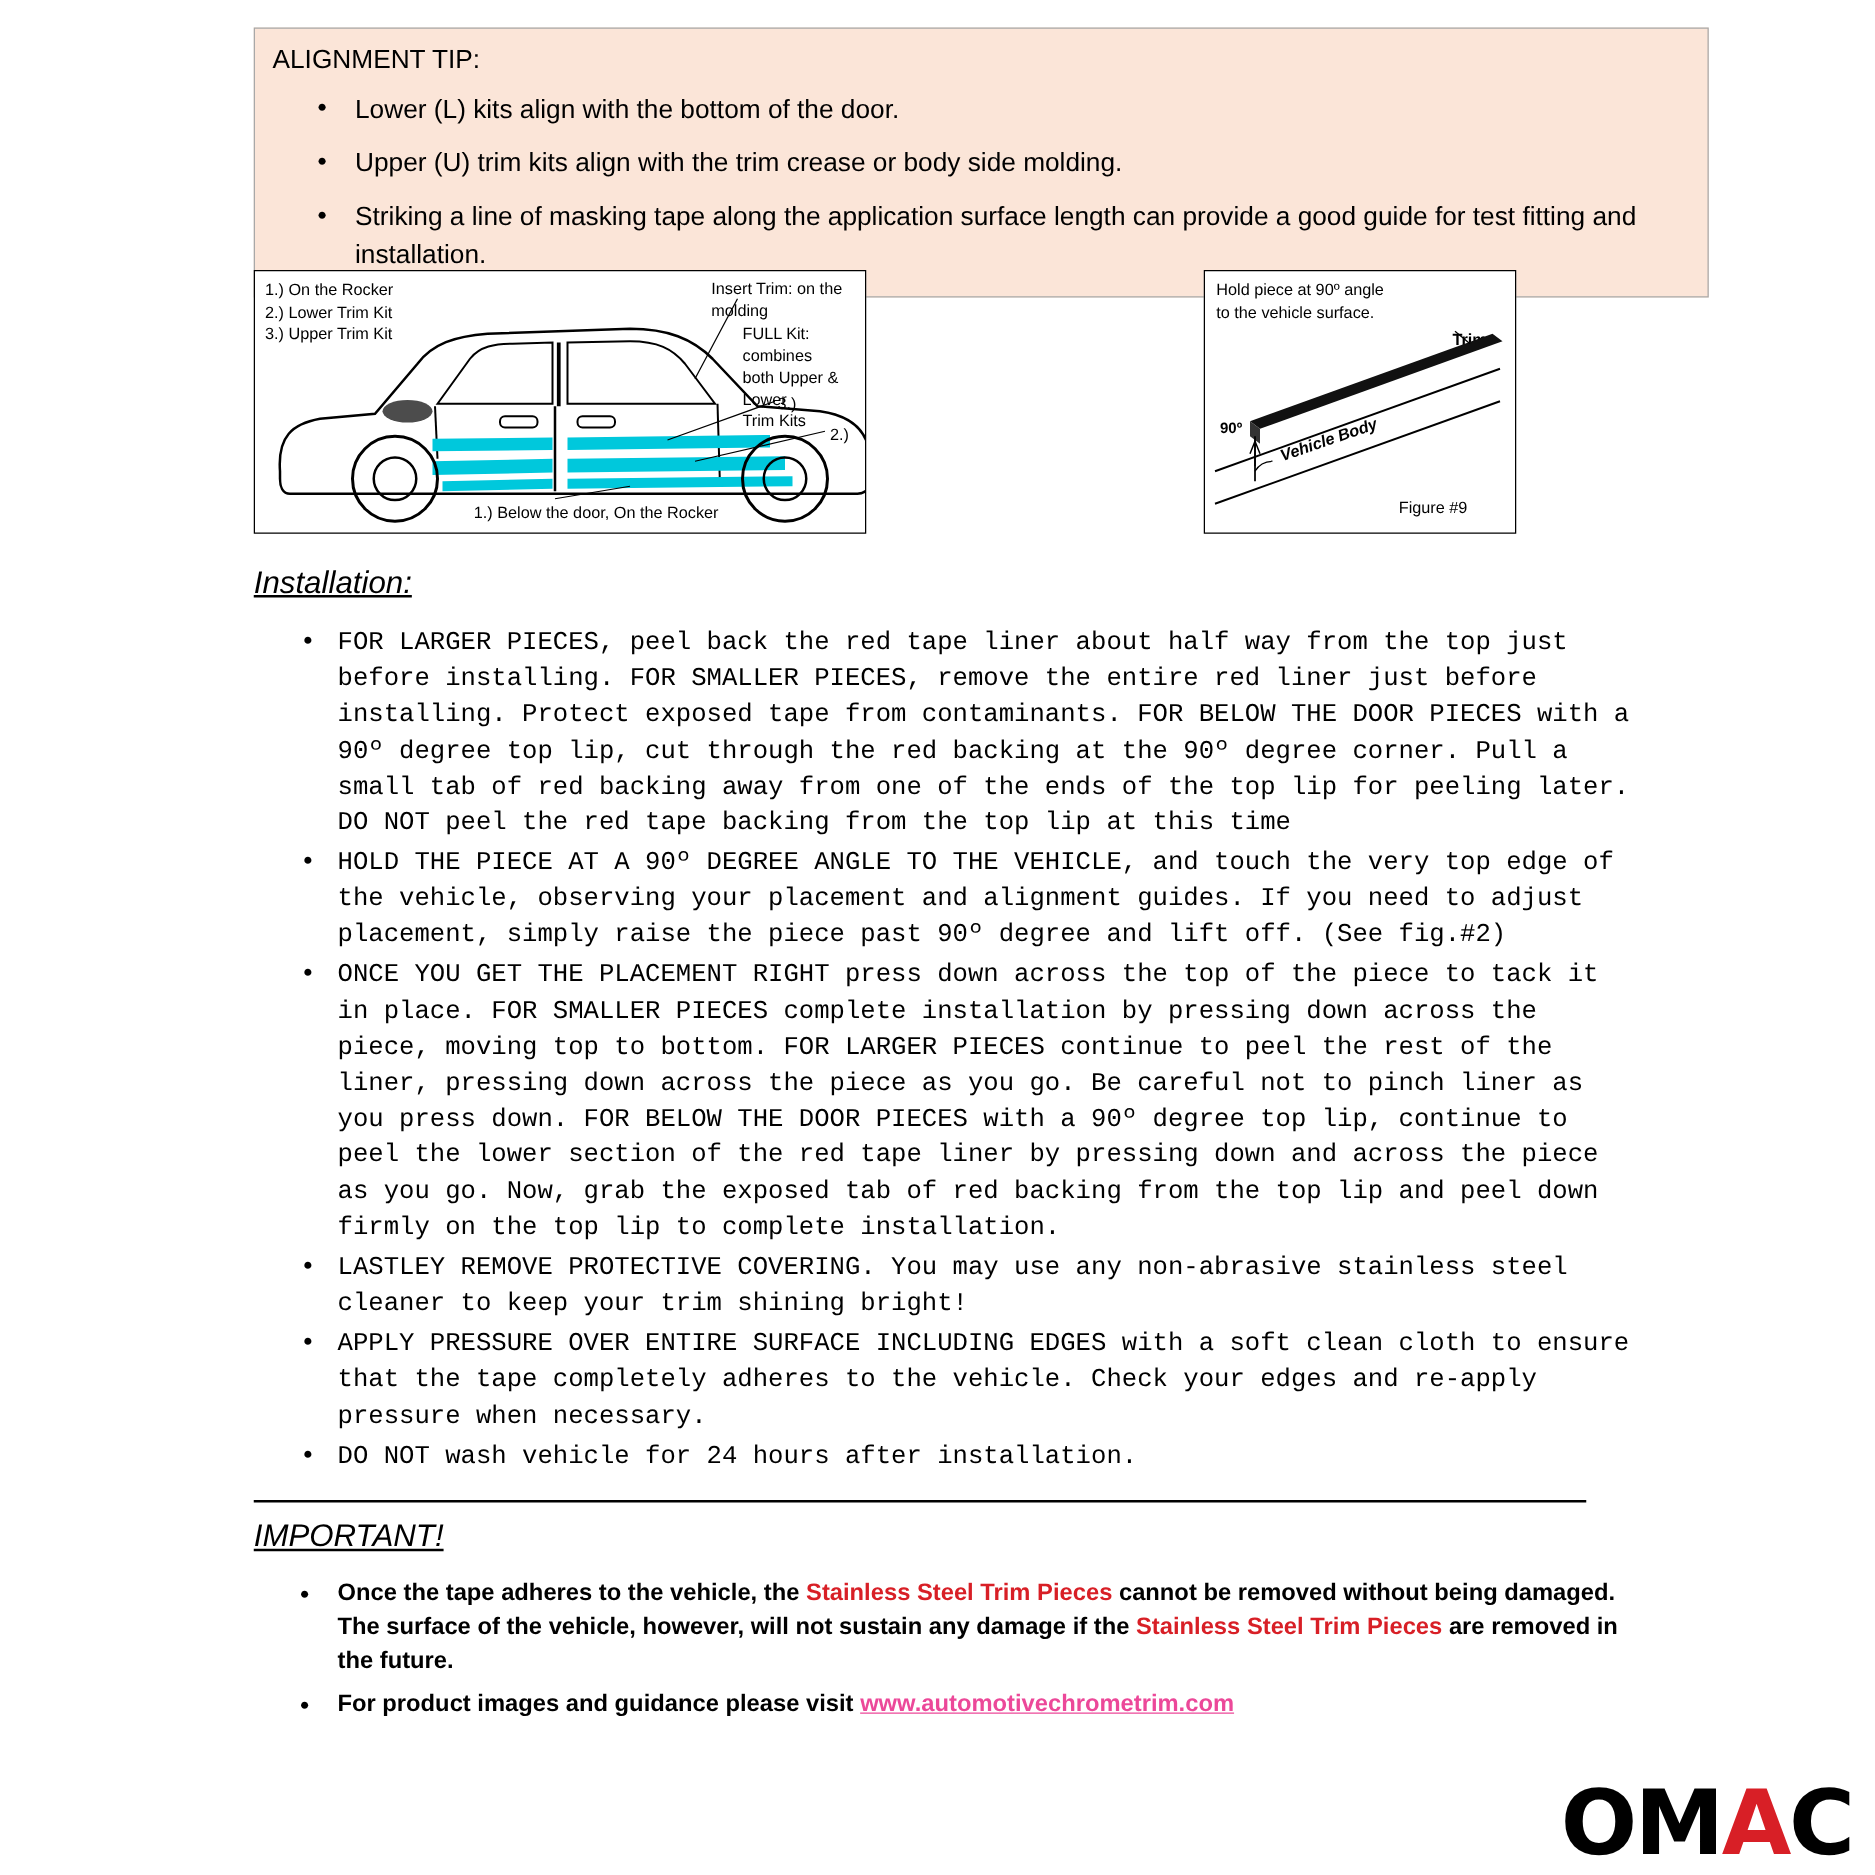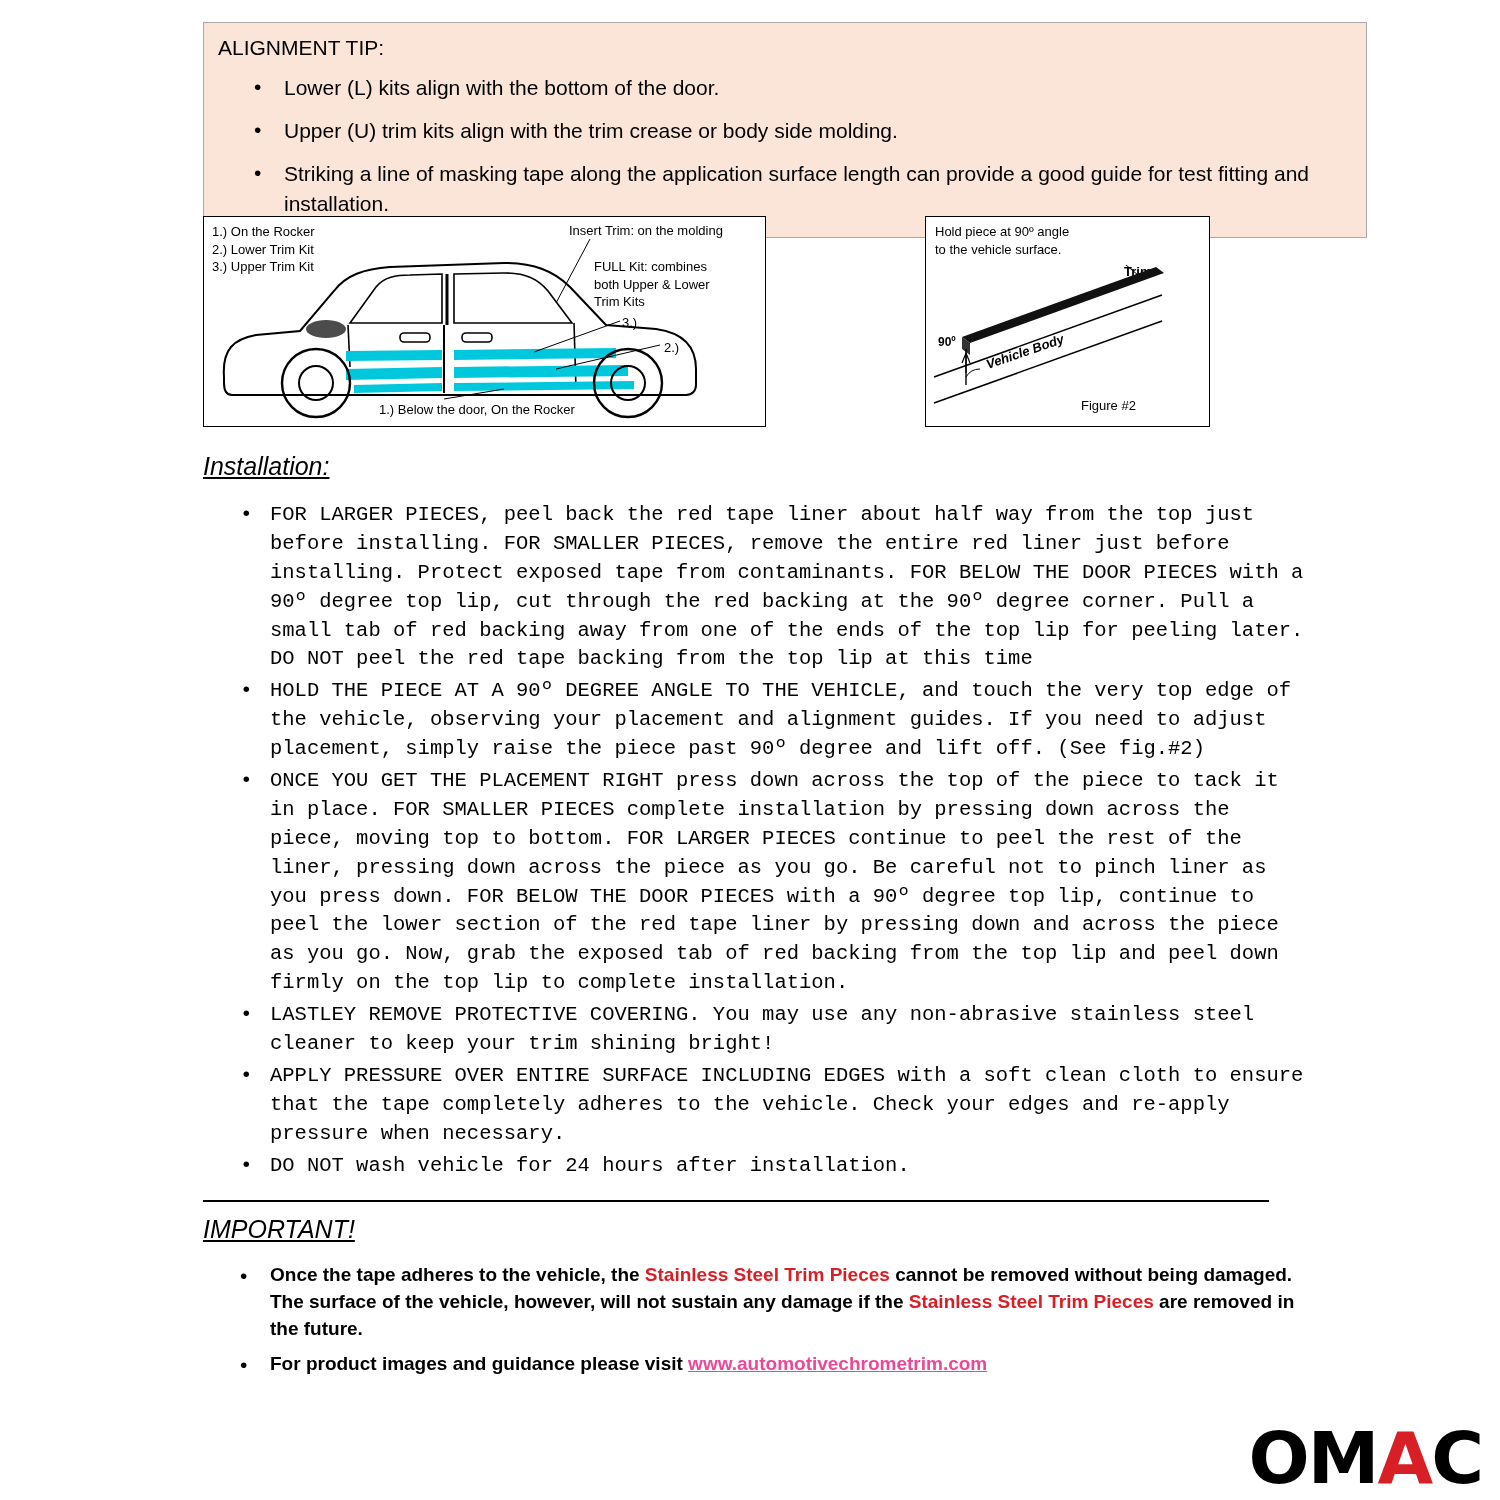--- a/index.html
+++ b/index.html
@@ -64,32 +64,32 @@
     position: absolute;
     left: 203px;
     top: 216px;
     width: 1066px;
     height: 215px;
   }
   .fig-left {
     position: absolute;
     left: 0;
     top: 0;
-    width: 563px;
+    width: 490px;
     height: 211px;
     border: 1px solid #000;
     box-sizing: border-box;
     background: #fff;
     overflow: hidden;
   }
   .fig-right {
     position: absolute;
-    left: 722px;
+    left: 760px;
     top: 0;
-    width: 285px;
+    width: 250px;
     height: 211px;
     border: 1px solid #000;
     box-sizing: border-box;
     background: #fff;
     overflow: hidden;
   }
   .fig-label {
     position: absolute;
     font-size: 13px;
     line-height: 1.35;
@@ -252,21 +252,21 @@
         <line x1="240" y1="182" x2="300" y2="172" stroke="#000" stroke-width="1"></line>
         <line x1="386" y1="22" x2="352" y2="86" stroke="#000" stroke-width="1"></line>
       </svg>
     </div>
 
     <div class="fig-right">
       <div class="fig-label" style="left:9px; top:6px;">Hold piece at 90º angle
 to the vehicle surface.</div>
       <div class="fig-label" style="left:198px; top:46px; font-weight:bold;">Trim</div>
       <div class="fig-label small" style="left:12px; top:117px; font-weight:bold;">90º</div>
-      <div class="fig-label" style="left:155px; top:180px;">Figure #2</div>
+      <div class="fig-label" style="left:155px; top:180px;">Figure #9</div>
 
       <svg class="fig-svg" width="250" height="211" viewBox="0 0 250 211">
 
         <line x1="8" y1="160" x2="236" y2="78" stroke="#000" stroke-width="1.6"></line>
         <line x1="8" y1="186" x2="236" y2="104" stroke="#000" stroke-width="1.6"></line>
 
         <polygon points="36,120 230,50 238,56 44,126" fill="#111"></polygon>
         <polygon points="36,120 44,126 44,138 36,132" fill="#333"></polygon>
 
         <line x1="40" y1="132" x2="40" y2="168" stroke="#000" stroke-width="1.4"></line>

